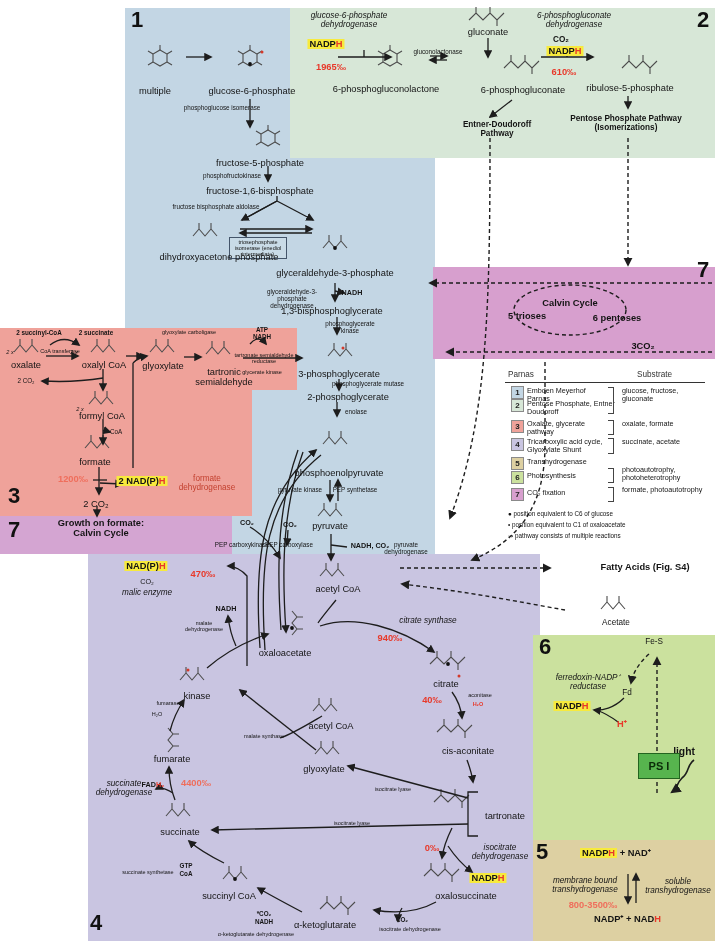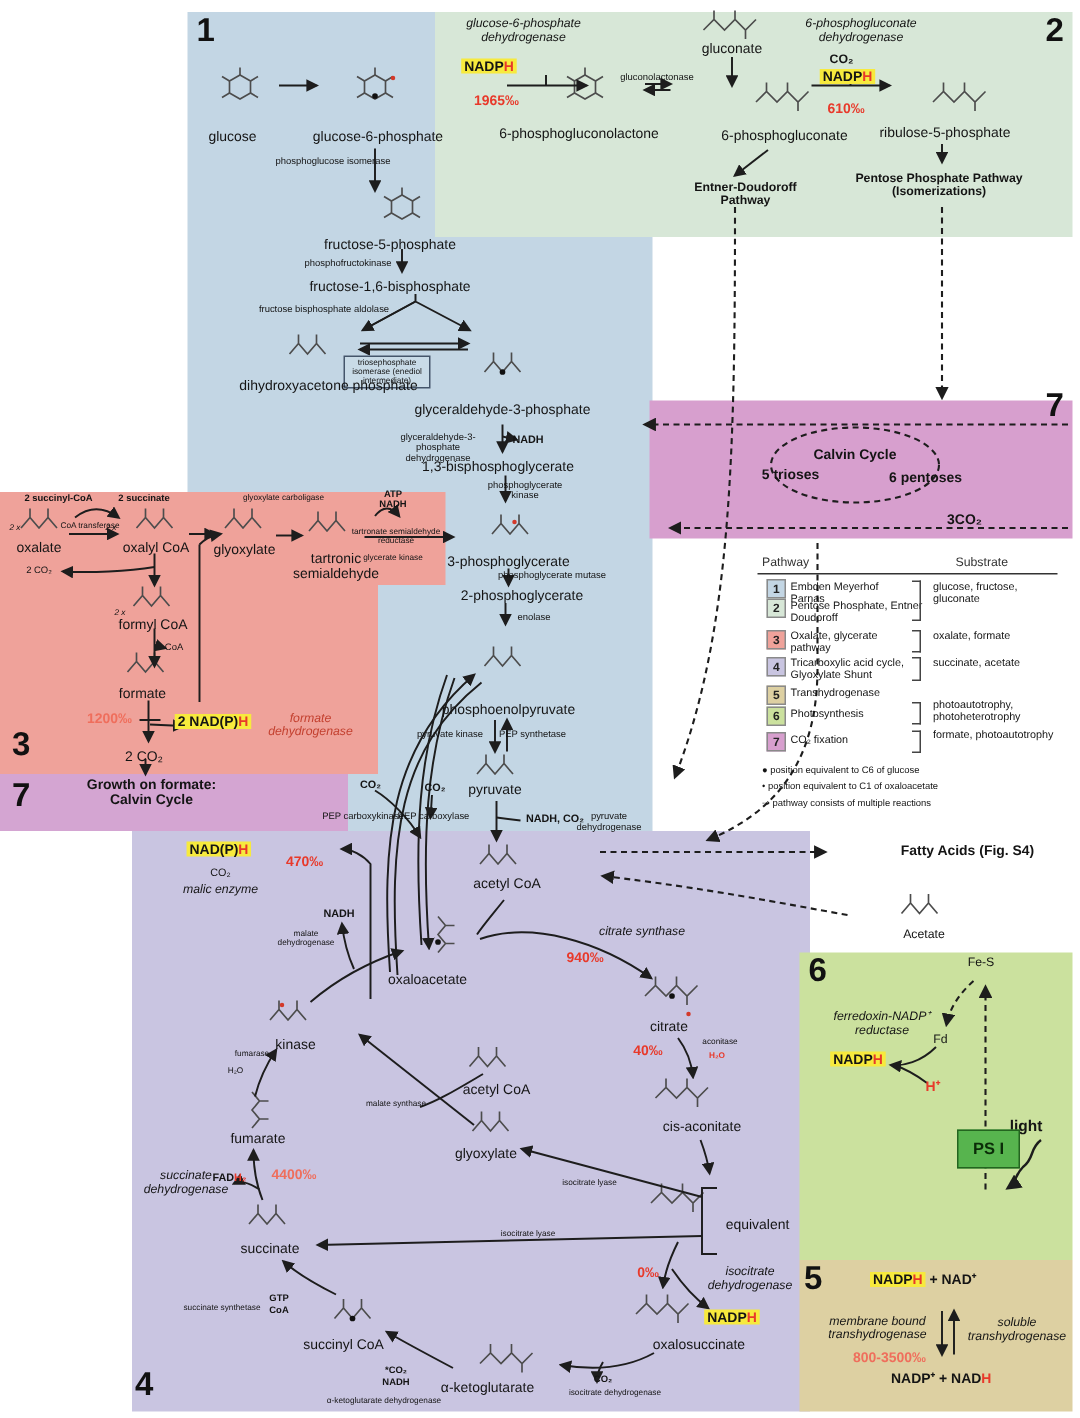--- a/index.html
+++ b/index.html
@@ -7,21 +7,21 @@
   .bg{position:absolute}
   .lb{position:absolute;transform:translateX(-50%);text-align:center;line-height:1.12;color:#141414;white-space:nowrap}
   .w{white-space:normal}
   .la{transform:none;text-align:left}
   .t5{font-size:5.5px}.t6{font-size:6.3px}.t7{font-size:7.2px}.t8{font-size:8.2px}.t9{font-size:9.3px}.t10{font-size:10.3px}
   .b{font-weight:bold}.i{font-style:italic}
   .hl{background:#f7ea3d;padding:0 2px;font-weight:bold}
   .hr{color:#e8392a}
   .red{color:#e8392a;font-weight:bold}
   .red2{color:#ef6e5c;font-weight:bold}
-  .redi{color:#c3402f;font-style:italic}
+  .redi{color:#c3402f;}
   .num{font-size:22px;font-weight:bold;color:#111}
   .chip{position:absolute;width:11px;height:11px;font-size:8px;font-weight:bold;text-align:center;line-height:11px;border:.5px solid #8a8a8a;color:#222}
   .brk{position:absolute;width:5px;border:1.3px solid #444;border-left:none}
   .tpibox{background:#c9dbe7;border:.8px solid #44556a;padding:1px 2px}
   .psi{position:absolute;background:#57b44e;border:1.5px solid #23641f;font-weight:bold;font-size:11px;text-align:center;color:#0b2c08}
   svg{position:absolute;left:0;top:0;pointer-events:none}
   .hdr{color:#333}
   .rule{position:absolute;border-top:1.6px solid #333}
 </style>
 </head>
@@ -197,21 +197,21 @@
 
 <div class="lb num la" style="left:131px;top:8px">1</div>
 <div class="lb num la" style="left:697px;top:8px">2</div>
 <div class="lb num la" style="left:697px;top:258px">7</div>
 <div class="lb num la" style="left:8px;top:484px">3</div>
 <div class="lb num la" style="left:8px;top:518px">7</div>
 <div class="lb num la" style="left:90px;top:911px">4</div>
 <div class="lb num la" style="left:539px;top:635px">6</div>
 <div class="lb num la" style="left:536px;top:840px">5</div>
 
-<div class="lb t9" style="left:155px;top:86px">glucose</div>
+<div class="lb t9" style="left:155px;top:86px">multiple</div>
 <div class="lb t9" style="left:252px;top:86px">glucose-6-phosphate</div>
 <div class="lb t6" style="left:222px;top:104px">phosphoglucose isomerase</div>
 <div class="lb t9" style="left:260px;top:158px">fructose-5-phosphate</div>
 <div class="lb t6" style="left:232px;top:172px">phosphofructokinase</div>
 <div class="lb t9" style="left:260px;top:186px">fructose-1,6-bisphosphate</div>
 <div class="lb t6" style="left:216px;top:203px">fructose bisphosphate aldolase</div>
 <div class="lb t5 w tpibox" style="left:258px;top:237px;width:52px">triosephosphate isomerase (enediol intermediate)</div>
 <div class="lb t9" style="left:219px;top:252px">dihydroxyacetone phosphate</div>
 <div class="lb t9" style="left:335px;top:268px">glyceraldehyde-3-phosphate</div>
 <div class="lb t6 w" style="left:292px;top:288px;width:66px">glyceraldehyde-3-phosphate dehydrogenase</div>
@@ -246,21 +246,21 @@
 <div class="lb t9" style="left:523px;top:85px">6-phosphogluconate</div>
 <div class="lb t9" style="left:630px;top:83px">ribulose-5-phosphate</div>
 <div class="lb t8 b w" style="left:497px;top:120px;width:84px">Entner-Doudoroff Pathway</div>
 <div class="lb t8 b w" style="left:626px;top:114px;width:112px">Pentose Phosphate Pathway (Isomerizations)</div>
 
 <div class="lb t9 b" style="left:570px;top:298px">Calvin Cycle</div>
 <div class="lb t9 b" style="left:527px;top:311px">5 trioses</div>
 <div class="lb t9 b" style="left:617px;top:313px">6 pentoses</div>
 <div class="lb t9 b" style="left:643px;top:341px">3CO₂</div>
 
-<div class="lb t8 la hdr" style="left:508px;top:370px">Pathway</div>
+<div class="lb t8 la hdr" style="left:508px;top:370px">Parnas</div>
 <div class="lb t8 la hdr" style="left:637px;top:370px">Substrate</div>
 <div class="rule" style="left:505px;top:382px;width:200px"></div>
 <div class="chip" style="left:511px;top:386px;background:#c3d6e4">1</div>
 <div class="lb t7 la w" style="left:527px;top:387px;width:82px">Embden Meyerhof Parnas</div>
 <div class="chip" style="left:511px;top:399px;background:#d7e7d7">2</div>
 <div class="lb t7 la w" style="left:527px;top:400px;width:88px">Pentose Phosphate, Entner Doudoroff</div>
 <div class="chip" style="left:511px;top:420px;background:#efa29a">3</div>
 <div class="lb t7 la w" style="left:527px;top:420px;width:82px">Oxalate, glycerate pathway</div>
 <div class="chip" style="left:511px;top:438px;background:#c9c5e1">4</div>
 <div class="lb t7 la w" style="left:527px;top:438px;width:88px">Tricarboxylic acid cycle, Glyoxylate Shunt</div>
@@ -338,21 +338,21 @@
 <div class="lb t5" style="left:352px;top:820px">isocitrate lyase</div>
 <div class="lb t5" style="left:393px;top:786px">isocitrate lyase</div>
 <div class="lb t5" style="left:148px;top:869px">succinate synthetase</div>
 <div class="lb t6 b" style="left:186px;top:862px">GTP</div>
 <div class="lb t6 b" style="left:186px;top:870px">CoA</div>
 <div class="lb t9" style="left:229px;top:891px">succinyl CoA</div>
 <div class="lb t6 b" style="left:264px;top:910px">*CO₂</div>
 <div class="lb t6 b" style="left:264px;top:918px">NADH</div>
 <div class="lb t5" style="left:256px;top:931px">α-ketoglutarate dehydrogenase</div>
 <div class="lb t9" style="left:325px;top:920px">α-ketoglutarate</div>
-<div class="lb t9" style="left:505px;top:811px">equivalent</div>
+<div class="lb t9" style="left:505px;top:811px">tartronate</div>
 <div class="lb t9 red" style="left:432px;top:843px">0‰</div>
 <div class="lb t8 i w" style="left:500px;top:843px;width:82px">isocitrate dehydrogenase</div>
 <div class="lb t9 hl" style="left:488px;top:873px"><span>NADP</span><span class="hr">H</span></div>
 <div class="lb t9" style="left:466px;top:891px">oxalosuccinate</div>
 <div class="lb t6 b" style="left:402px;top:916px">CO₂</div>
 <div class="lb t5" style="left:410px;top:926px">isocitrate dehydrogenase</div>
 
 <div class="lb t8" style="left:654px;top:637px">Fe-S</div>
 <div class="lb t8" style="left:627px;top:688px">Fd</div>
 <div class="lb t8 i w" style="left:588px;top:673px;width:88px">ferredoxin-NADP⁺ reductase</div>

